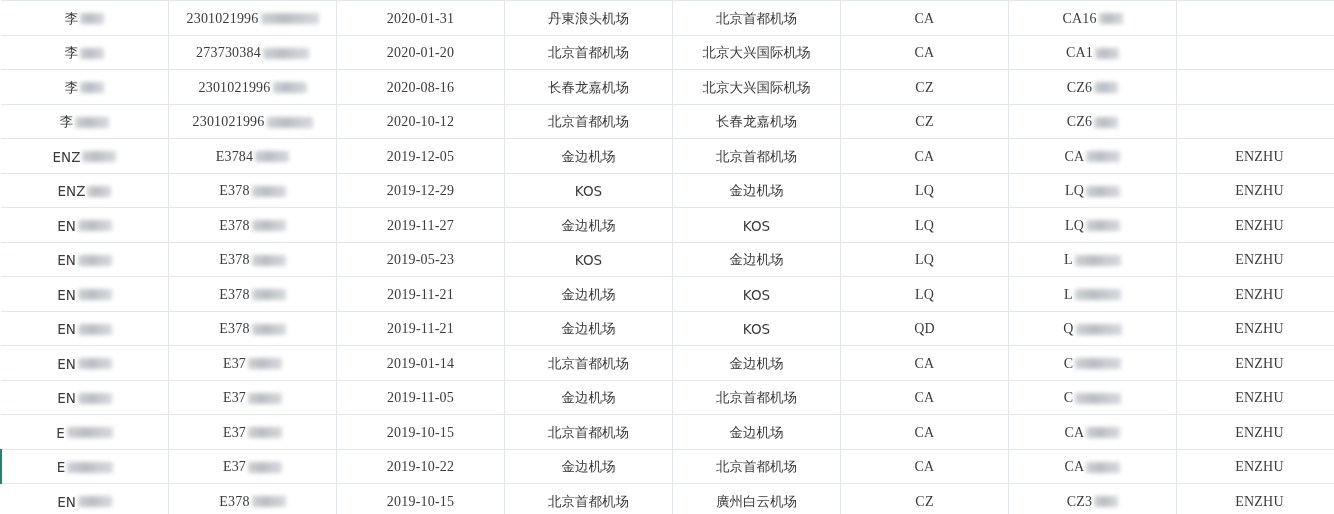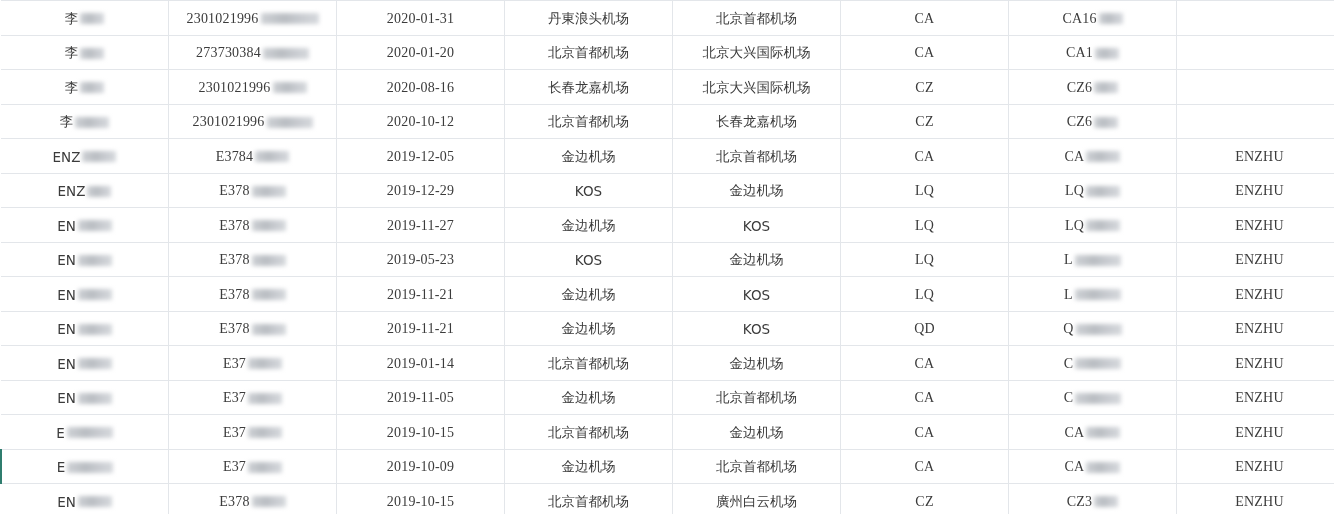--- a/index.html
+++ b/index.html
@@ -220,21 +220,21 @@
           <td class="c2"><span class="cell-inner mono">2019-10-15</span></td>
           <td class="c3"><span class="cell-inner cn">北京首都机场</span></td>
           <td class="c4"><span class="cell-inner cn">金边机场</span></td>
           <td class="c5"><span class="cell-inner mono">CA</span></td>
           <td class="c6"><span class="cell-inner mono">CA</span><span class="blur-block b-m"></span></td>
           <td class="c7"><span class="cell-inner mono">ENZHU</span></td>
         </tr>
         <tr class="row-marked">
           <td class="c0"><span class="cell-inner cn">E</span><span class="blur-block b-l"></span></td>
           <td class="c1"><span class="cell-inner mono">E37</span><span class="blur-block b-m"></span></td>
-          <td class="c2"><span class="cell-inner mono">2019-10-09</span></td>
+          <td class="c2"><span class="cell-inner mono">2019-10-22</span></td>
           <td class="c3"><span class="cell-inner cn">金边机场</span></td>
           <td class="c4"><span class="cell-inner cn">北京首都机场</span></td>
           <td class="c5"><span class="cell-inner mono">CA</span></td>
           <td class="c6"><span class="cell-inner mono">CA</span><span class="blur-block b-m"></span></td>
           <td class="c7"><span class="cell-inner mono">ENZHU</span></td>
         </tr>
         <tr>
           <td class="c0"><span class="cell-inner cn">EN</span><span class="blur-block b-m"></span></td>
           <td class="c1"><span class="cell-inner mono">E378</span><span class="blur-block b-m"></span></td>
           <td class="c2"><span class="cell-inner mono">2019-10-15</span></td>

